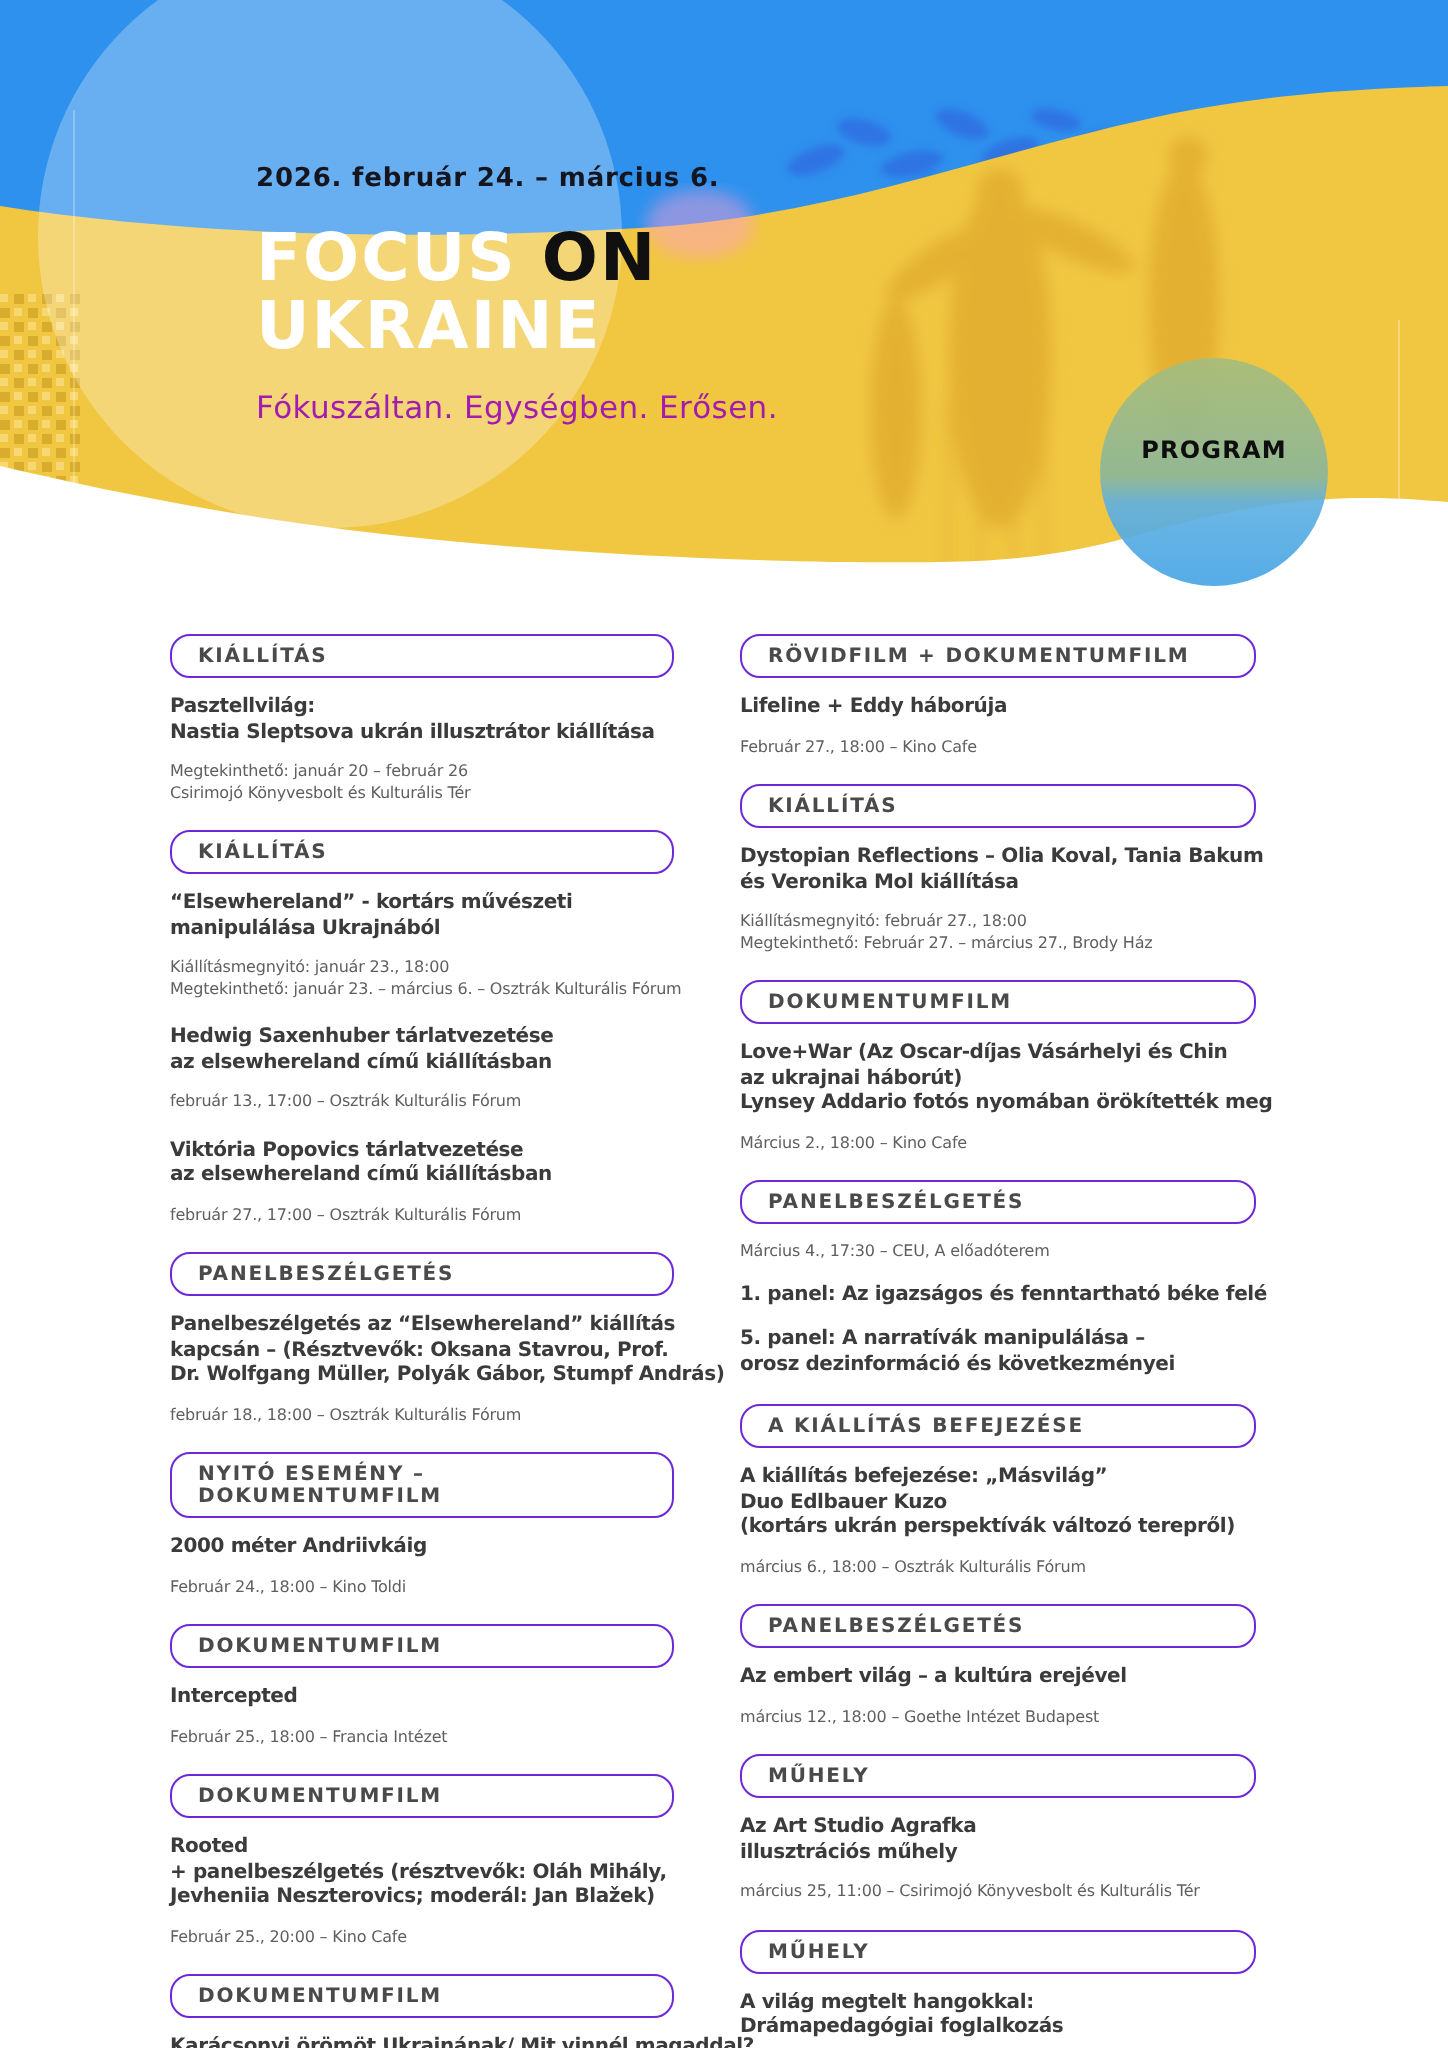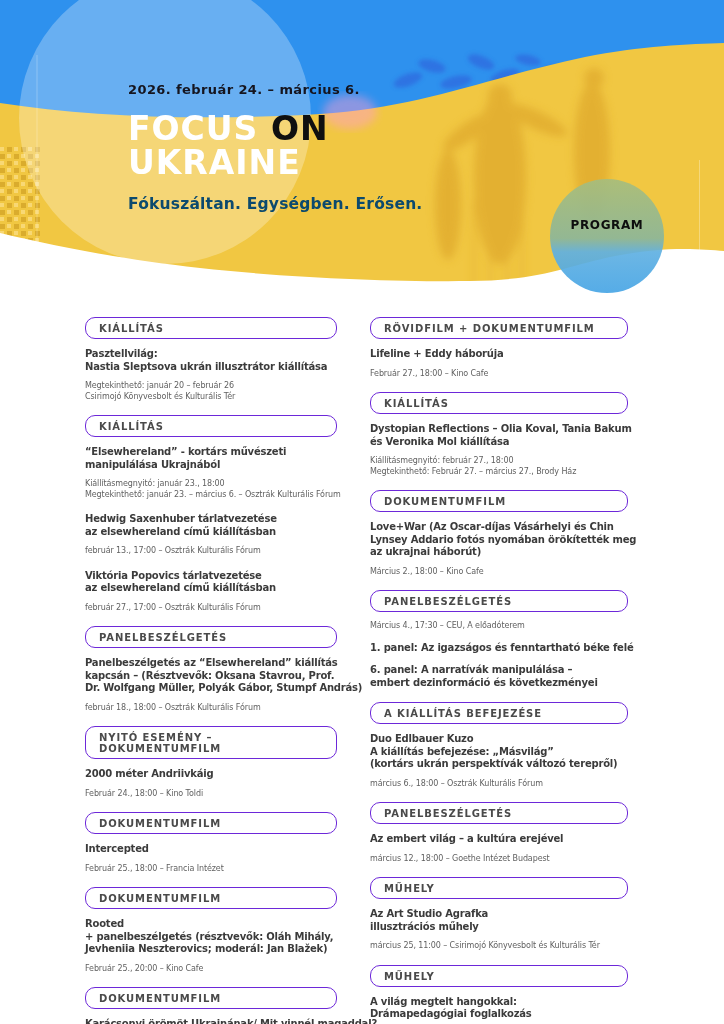--- a/index.html
+++ b/index.html
@@ -17,21 +17,21 @@
   .date-range {
     font-size:13px; font-weight:bold; color:#15151f;
     letter-spacing:.4px; margin-bottom:15px;
   }
   .main-title {
     font-size:33px; font-weight:800; line-height:34px;
     color:#ffffff; letter-spacing:1px; margin:0;
   }
   .main-title .on { color:#101010; }
   .tagline {
-    margin-top:15px; font-size:15.5px; font-weight:700; color:#0c4a6e;
+    margin-top:15px; font-size:15.5px; font-weight:400; color:#a21caf;
     letter-spacing:.2px;
   }
   .badge-label {
     position:absolute; left:607px; top:225px; transform:translate(-50%,-50%);
     font-size:12px; font-weight:800; color:#0e0e0e; letter-spacing:.6px;
     white-space:nowrap;
   }
 
   
   .content {
@@ -255,45 +255,45 @@
         </div>
         <div class="ev-details">
           <div class="detail">Kiállításmegnyitó: február 27., 18:00</div>
           <div class="detail">Megtekinthető: Február 27. – március 27., Brody Ház</div>
         </div>
       </div>
       <div class="tag">DOKUMENTUMFILM</div>
       <div class="ev">
         <div class="ev-title">
           <div class="line">Love+War (Az Oscar-díjas Vásárhelyi és Chin</div>
+          <div class="line">az ukrajnai háborút)</div>
           <div class="line">Lynsey Addario fotós nyomában örökítették meg</div>
-          <div class="line">az ukrajnai háborút)</div>
         </div>
         <div class="ev-details">
           <div class="detail">Március 2., 18:00 – Kino Cafe</div>
         </div>
       </div>
       <div class="tag">PANELBESZÉLGETÉS</div>
       <div class="ev">
         <div class="ev-details">
           <div class="detail">Március 4., 17:30 – CEU, A előadóterem</div>
         </div>
         <div class="panel-title">
           <div class="line">1. panel: Az igazságos és fenntartható béke felé</div>
         </div>
         <div class="panel-title">
-          <div class="line">6. panel:  A narratívák manipulálása –</div>
-          <div class="line">embert dezinformáció és következményei</div>
+          <div class="line">5. panel:  A narratívák manipulálása –</div>
+          <div class="line">orosz dezinformáció és következményei</div>
         </div>
       </div>
       <div class="tag">A KIÁLLÍTÁS BEFEJEZÉSE</div>
       <div class="ev">
         <div class="ev-title">
+          <div class="line">A kiállítás befejezése: „Másvilág”</div>
           <div class="line">Duo Edlbauer Kuzo</div>
-          <div class="line">A kiállítás befejezése: „Másvilág”</div>
           <div class="line">(kortárs ukrán perspektívák változó terepről)</div>
         </div>
         <div class="ev-details">
           <div class="detail">március 6., 18:00 – Osztrák Kulturális Fórum</div>
         </div>
       </div>
       <div class="tag">PANELBESZÉLGETÉS</div>
       <div class="ev">
         <div class="ev-title">
           <div class="line">Az embert világ – a kultúra erejével</div>

